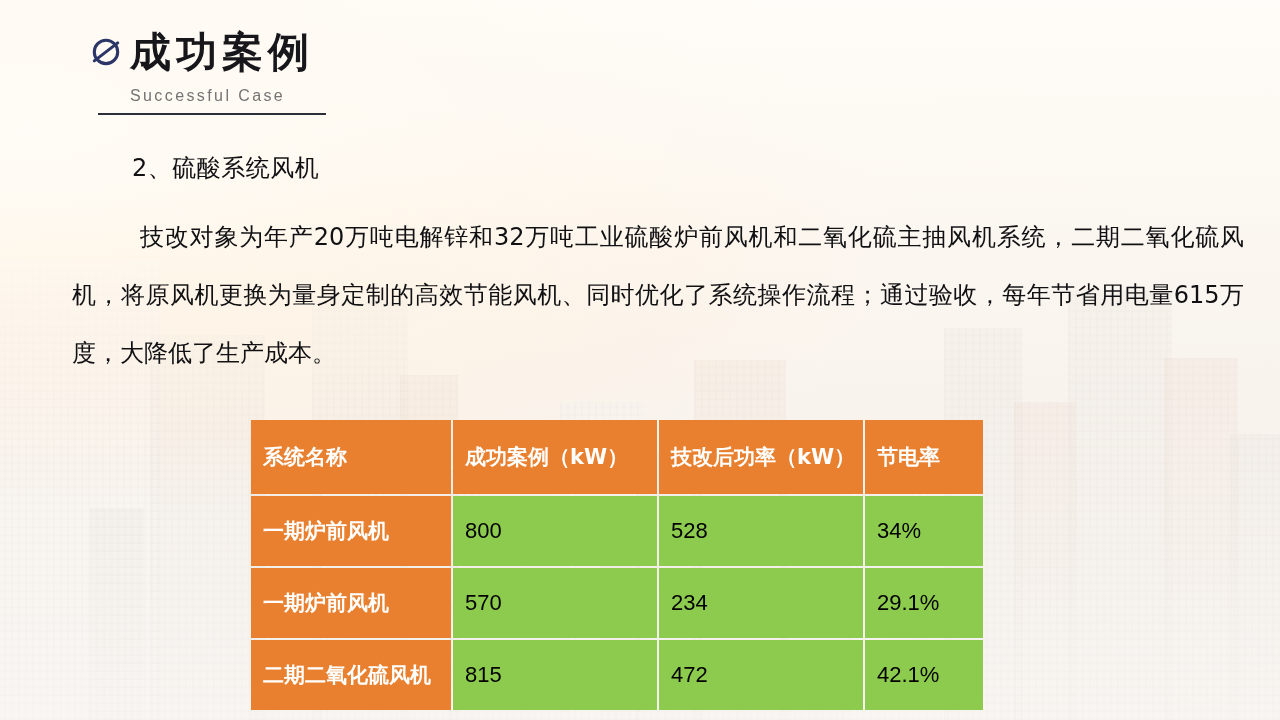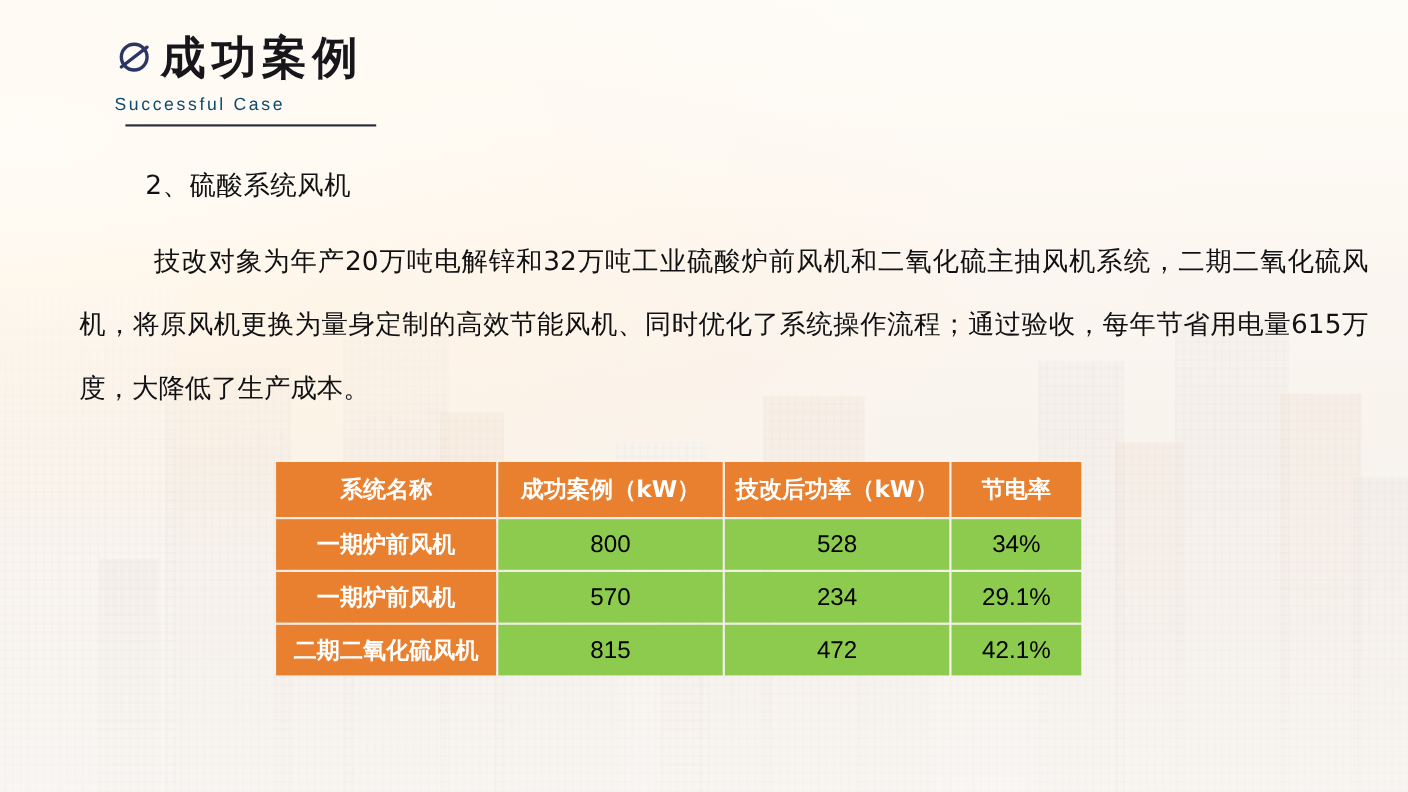--- a/index.html
+++ b/index.html
@@ -63,38 +63,39 @@
     background:
       radial-gradient(90% 65% at 2% 18%, rgba(255,252,246,0.97) 0%, rgba(255,250,241,0.80) 24%, rgba(255,248,238,0.42) 46%, rgba(255,255,255,0) 70%),
       linear-gradient(180deg, rgba(255,253,249,0.94) 0%, rgba(255,252,246,0.72) 16%, rgba(255,251,245,0.46) 34%, rgba(255,252,248,0.30) 55%, rgba(255,253,250,0.38) 78%, rgba(255,254,252,0.52) 100%);
   }
   .bg-veil {
     position: absolute; inset: 0;
     background: rgba(255,253,250,0.30);
   }
 
   
-  .title-block { position: absolute; left: 104px; top: 32px; }
+  .title-block { position: absolute; left: 88px; top: 32px; }
   .title-row { display: flex; align-items: center; gap: 6px; }
   .null-icon { width: 36px; height: 36px; display: block; margin-bottom: 4px; }
   .title-cn {
     font-family: "DejaVu Sans", "Liberation Sans", sans-serif;
     font-size: 41px;
     font-weight: 700;
     color: #17171b;
     letter-spacing: 5px;
     line-height: 1.0;
     white-space: nowrap;
   }
   .title-en {
     margin-top: 14px;
+    margin-left: 42px;
     font-family: "Liberation Sans", sans-serif;
     font-size: 16px;
     font-weight: 400;
-    color: #0c4a6e;
+    color: #737373;
     letter-spacing: 2.4px;
     white-space: nowrap;
   }
   .title-rule {
     margin-top: 8px;
     margin-left: 10px;
     width: 228px;
     height: 2px;
     background: #2b2f38;
   }
@@ -133,24 +134,24 @@
     position: absolute;
     left: 249px;
     top: 418px;
     width: 732px;
     border-collapse: separate;
     border-spacing: 2px;
     background: transparent;
     table-layout: fixed;
   }
   .data-table td, .data-table th {
-    padding: 0;
+    padding: 12px;
     margin: 0;
     height: 46px;
-    text-align: center;
+    text-align: left;
     vertical-align: middle;
   }
   .data-table thead th {
     background: #e8802f;
     color: #ffffff;
     font-family: "DejaVu Sans", "Liberation Sans", sans-serif;
     font-size: 21px;
     font-weight: 700;
     height: 50px;
     letter-spacing: 0px;

